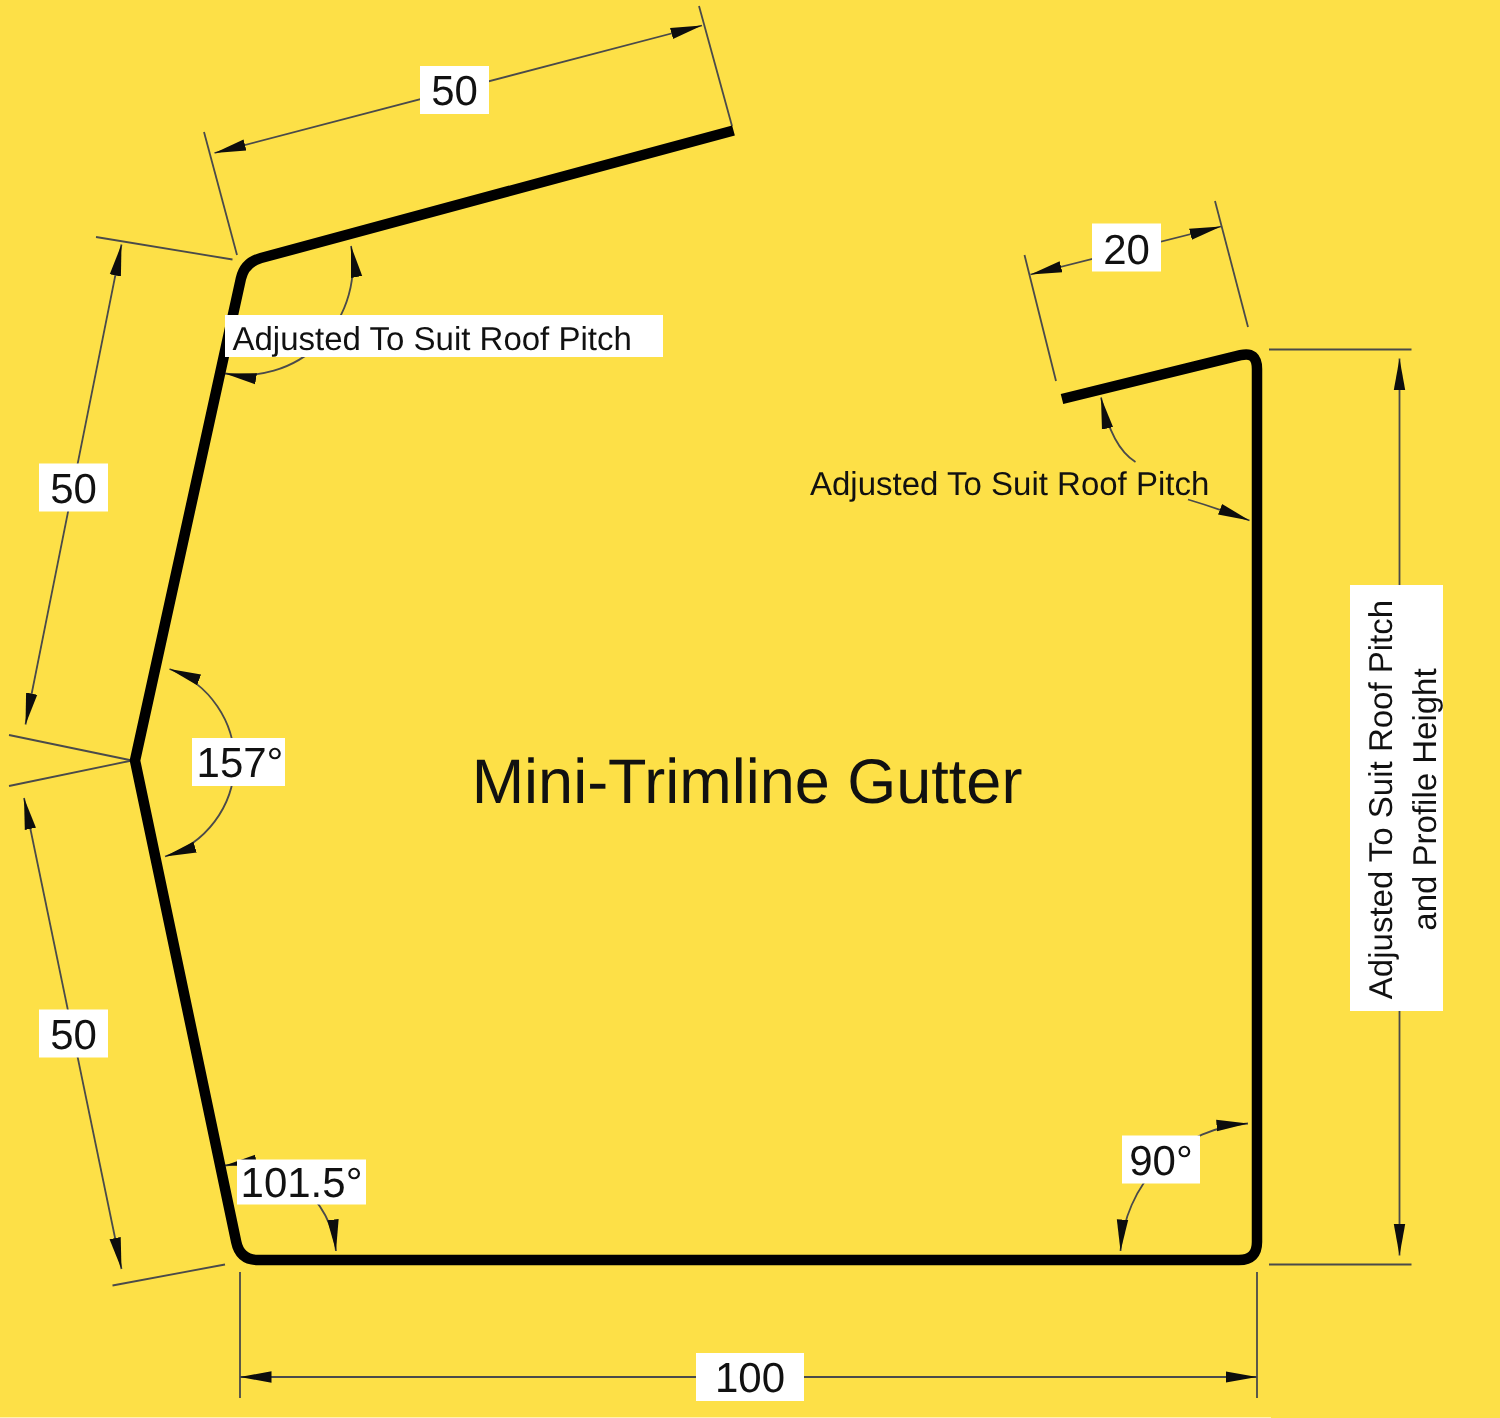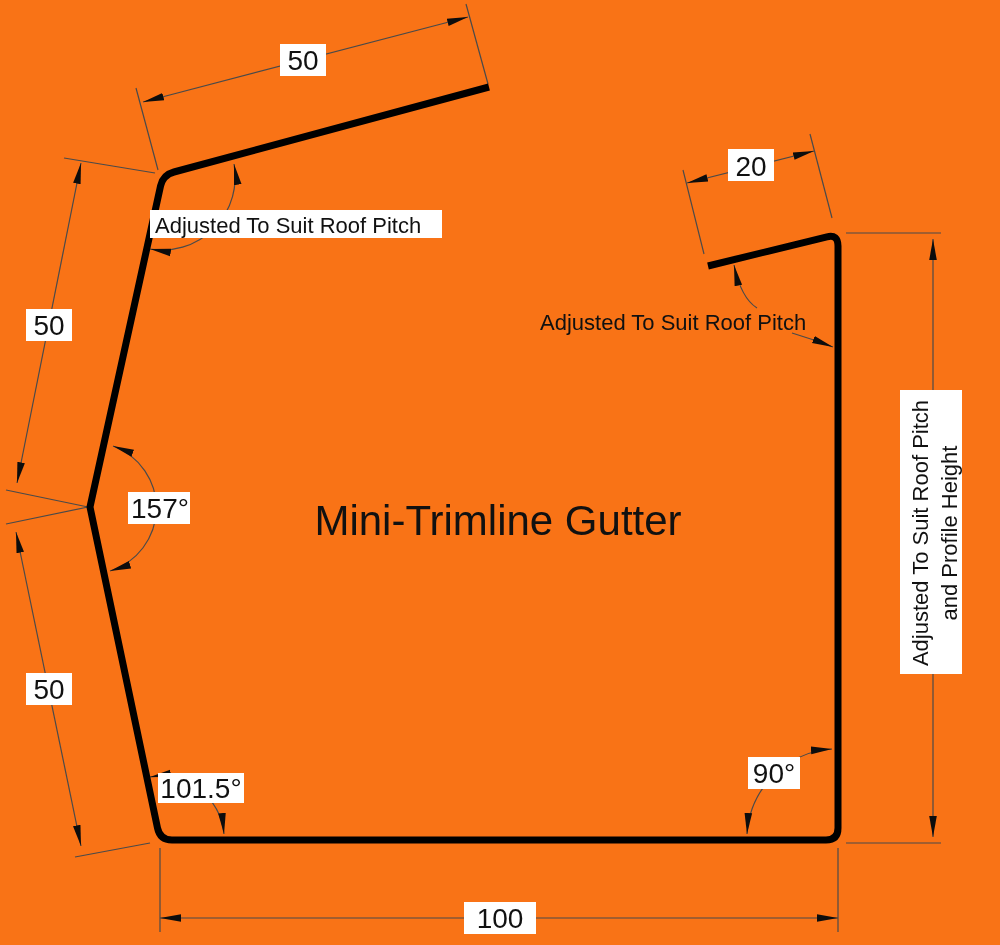--- a/index.html
+++ b/index.html
@@ -1,16 +1,16 @@
 <!DOCTYPE html>
 <html><head>
 <meta charset="utf-8">
 <style>
   html,body{margin:0;padding:0;background:#ffffff;}
-  .canvas{position:relative;width:1000px;height:945px;background:#f97316;overflow:hidden;}
+  .canvas{position:relative;width:1000px;height:945px;background:#fde047;overflow:hidden;}
   svg{display:block;}
   .thin{stroke:#4a4a4a;stroke-width:1.2;fill:none;}
   .dim{marker-start:url(#arr);marker-end:url(#arr);}
   .lead{marker-end:url(#arr);}
   .profile{fill:none;stroke:#000000;stroke-width:7;stroke-linejoin:round;stroke-linecap:butt;}
   .mask{fill:#ffffff;stroke:none;}
   text{font-family:"Liberation Sans","DejaVu Sans",sans-serif;fill:#111111;}
   .dimtext{font-size:28px;}
   .note{font-size:22px;}
   .title{font-size:42px;}

